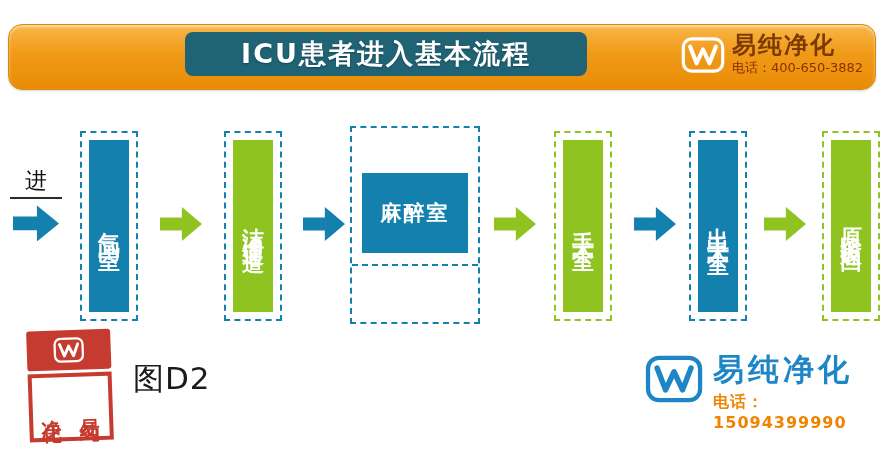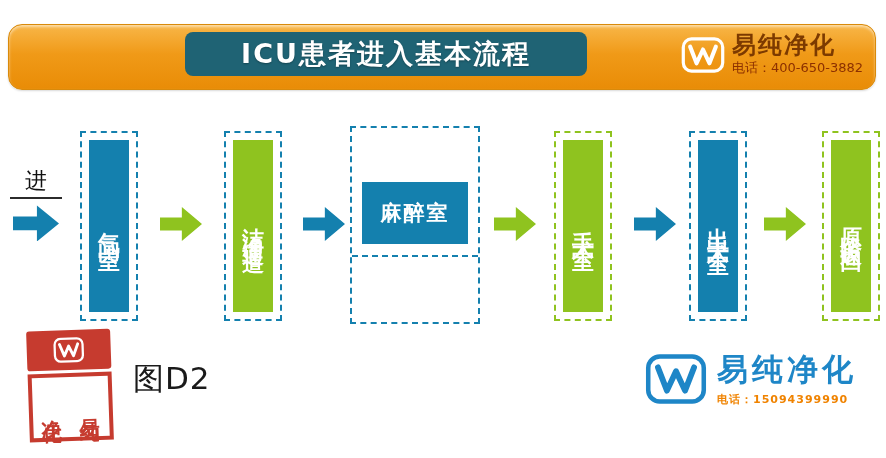--- a/index.html
+++ b/index.html
@@ -42,38 +42,38 @@
   .s1 { left:80px; } .s2 { left:224px; } .s4 { left:554px; } .s5 { left:689px; } .s6 { left:822px; }
   .box { width:100%; height:100%; display:flex; align-items:center; justify-content:center;
          color:#ffffff; font-weight:bold; font-size:22px; }
   .box.blue { background:#1480ae; }
   .box.green { background:#8fc31f; }
   .vtext { writing-mode:vertical-rl; text-orientation:upright; letter-spacing:8px; }
 
   .group { position:absolute; left:350px; top:126px; width:130px; height:198px;
            border:2px dashed #1480ae; padding:0 10px;
            display:flex; flex-direction:column; justify-content:center; }
-  .group .box { height:62px; font-size:21px; letter-spacing:2px; flex:none; }
+  .group .box { height:80px; font-size:21px; letter-spacing:2px; flex:none; }
   .group-divider { border-top:2px dashed #1480ae; margin:11px -10px; }
 
   
   .figure-label { position:absolute; left:133px; top:358px; font-size:31px; color:#1a1a1a; letter-spacing:1px;text-align:right; }
 
   .seal { position:absolute; left:28px; top:330px; width:84px; height:112px; transform:rotate(-2deg); opacity:.92; }
   .seal-top { height:40px; background:#c22b1e; display:flex; align-items:center; justify-content:center; border-radius:3px; }
   .seal-top .logo { width:32px; height:26px; color:#ffffff; }
   .seal-bottom { height:68px; border:4px solid #c22b1e; margin-top:3px; display:flex; background:#fff; }
   .seal-col { flex:1; writing-mode:vertical-rl; text-orientation:upright; color:#c22b1e;
               font-weight:bold; font-size:20px; font-family:"DejaVu Serif","Liberation Serif",serif;
               display:flex; align-items:center; justify-content:center; letter-spacing:4px; }
 
   .footer-brand { position:absolute; left:645px; top:352px; display:flex; align-items:flex-start; gap:10px; }
   .footer-brand .logo { width:62px; height:54px; color:#1e86c7; }
   .fb-name { color:#1e86c7; font-size:31px; font-weight:bold; letter-spacing:4px; line-height:1.1; }
-  .fb-phone { color:#f08300; font-size:11px; font-weight:bold; margin-top:6px; letter-spacing:1px; }
+  .fb-phone { color:#f08300; font-size:16px; font-weight:bold; margin-top:6px; letter-spacing:1px; }
 </style>
 </head>
 <body>
 
 <div class="page">
 
   <div class="header">
     <div class="title-box">ICU患者进入基本流程</div>
     <div class="header-brand">
       <svg class="logo" viewBox="0 0 48 40" fill="none" stroke="currentColor">

